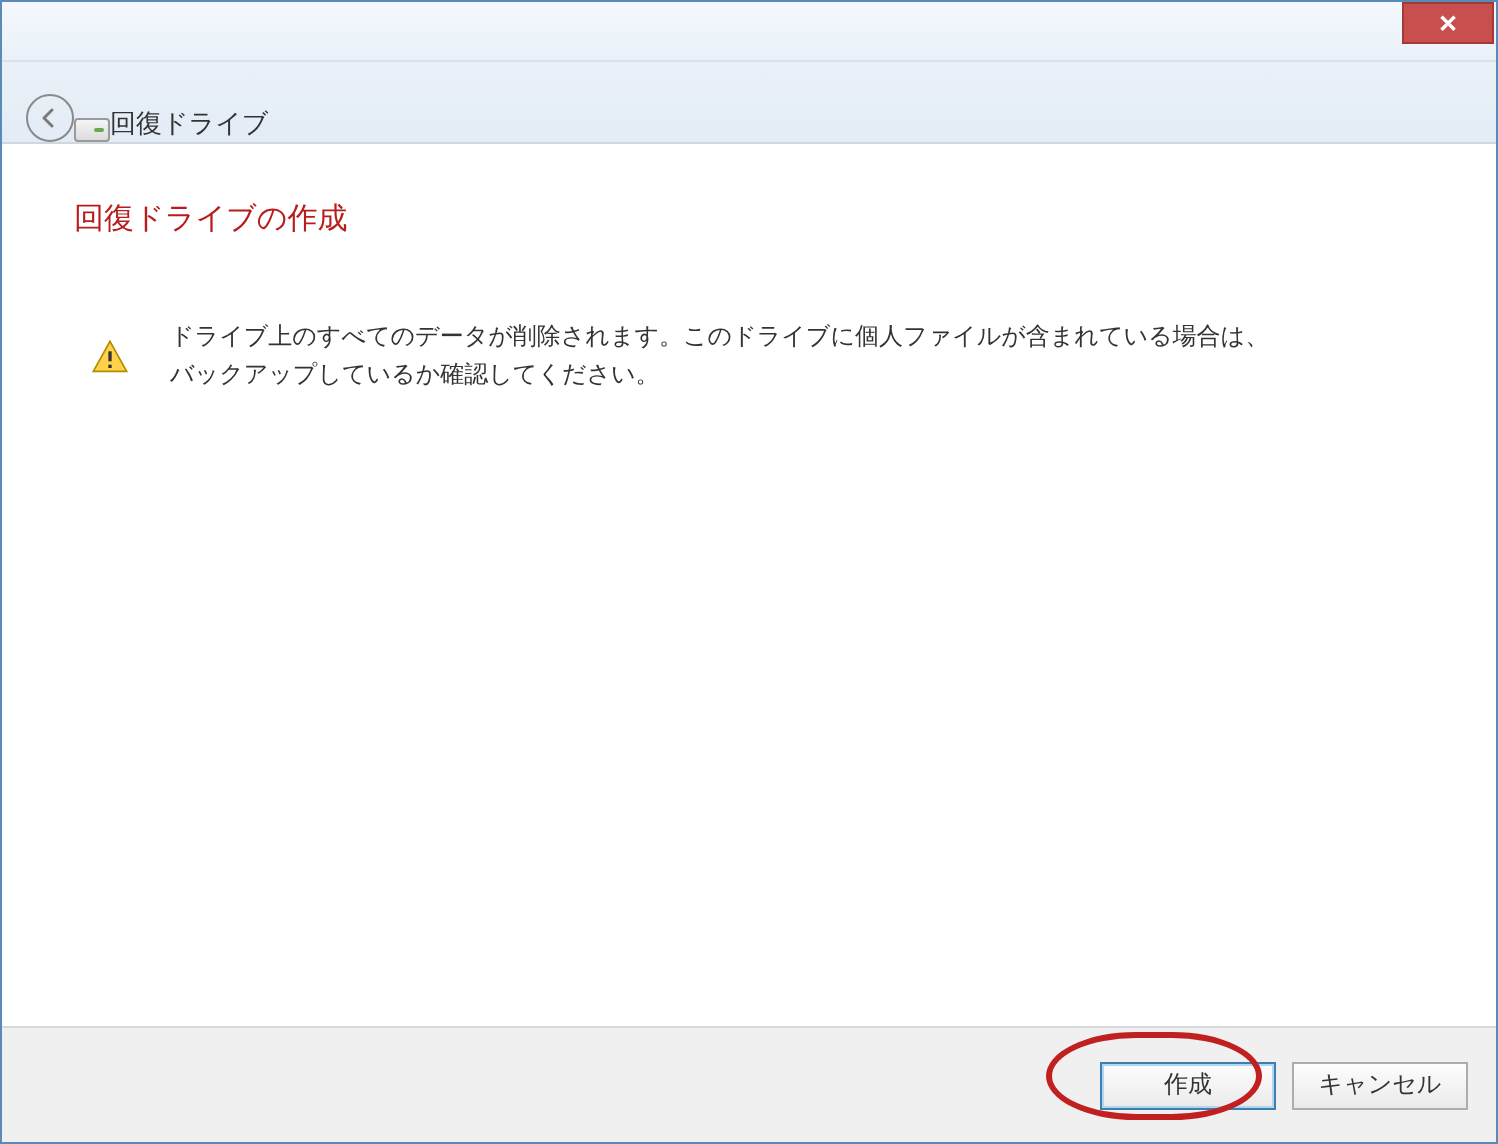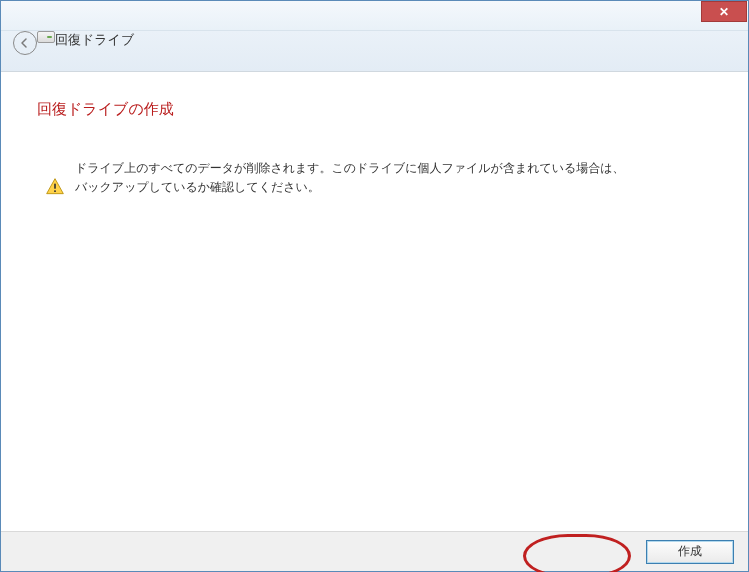--- a/index.html
+++ b/index.html
@@ -38,21 +38,21 @@
       font-size: 12px;
       color: #fff;
       font-weight: bold;
       cursor: pointer;
       margin-right: 1px;
     }
     .header {
       height: 40px;
       background: linear-gradient(to bottom, #eaf1f8, #e3ecf5);
       display: flex;
-      align-items: flex-start;
+      align-items: flex-end;
       padding: 0 12px;
     }
     .back-btn {
       width: 24px;
       height: 24px;
       border: 1.5px solid #8a8a8a;
       border-radius: 50%;
       display: flex;
       align-items: center;
       justify-content: center;
@@ -90,38 +90,38 @@
       position: relative;
     }
     .page-title {
       font-size: 15px;
       color: #b91c1c;
       font-weight: normal;
       margin-bottom: 40px;
     }
     .warning-row {
       display: flex;
-      align-items: flex-end;
-      gap: 10px;
+      align-items: center;
+      gap: 20px;
       padding-left: 8px;
     }
     .warning-icon {
       width: 20px;
       height: 20px;
       flex-shrink: 0;
       margin-top: 1px;
     }
     .warning-text {
       font-size: 12px;
       color: #333;
       line-height: 1.6;
       max-width: 560px;
     }
     .footer {
-      height: 40px;
+      height: 58px;
       background: #f0f0f0;
       border-top: 1px solid #d9d9d9;
       display: flex;
       justify-content: flex-end;
       align-items: center;
       padding: 0 14px;
       gap: 8px;
       position: relative;
     }
     .btn {
@@ -174,16 +174,17 @@
         <path d="M12 2 L22 20 L2 20 Z" fill="#ffd24a" stroke="#b58a00" stroke-width="1"></path>
         <rect x="11" y="8" width="2" height="6" fill="#333"></rect>
         <rect x="11" y="16" width="2" height="2" fill="#333"></rect>
       </svg>
       <div class="warning-text">ドライブ上のすべてのデータが削除されます。このドライブに個人ファイルが含まれている場合は、バックアップしているか確認してください。</div>
     </div>
   </div>
 
   <div class="footer">
     <button class="btn primary">作成</button>
+    <button class="btn">キャンセル</button>
     <div class="annotation" style="left:522px; top:2px; width:108px; height:44px;"></div>
   </div>
 
 </div>
 
 </body></html>

